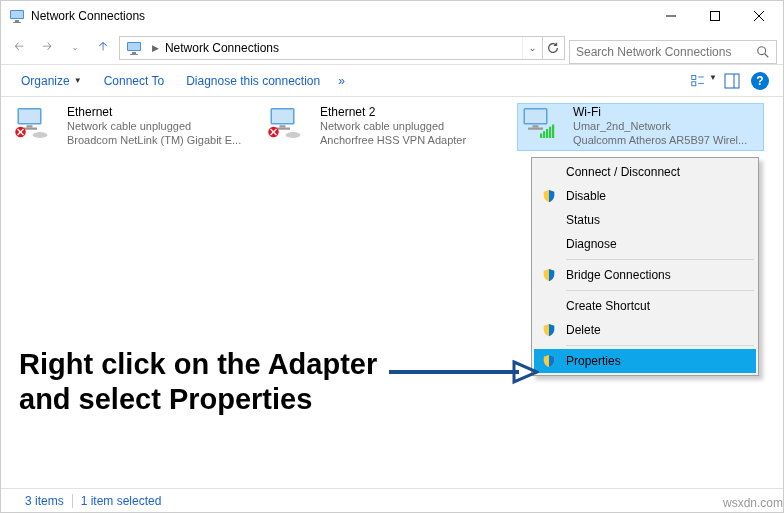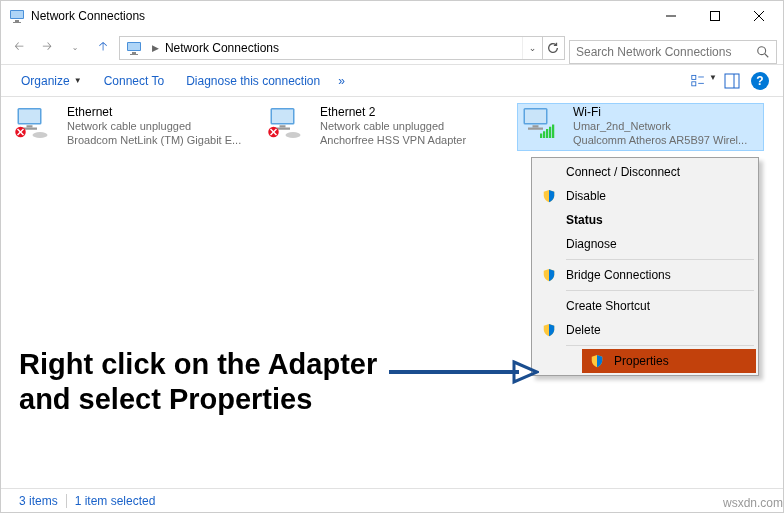--- a/index.html
+++ b/index.html
@@ -33,29 +33,29 @@
     .adapter { width: 247px; height: 48px; display: flex; padding: 2px; gap: 6px; }
     .adapter.selected { background: #cce8ff; border: 1px solid #99d1ff; padding: 1px; }
     .adapter-icon { width: 48px; height: 44px; position: relative; flex-shrink: 0; }
     .adapter-info { flex: 1; overflow: hidden; line-height: 14px; }
     .adapter-name { font-size: 12px; white-space: nowrap; }
     .adapter-status { font-size: 11px; color: #6d6d6d; white-space: nowrap; }
     .adapter-device { font-size: 11px; color: #6d6d6d; white-space: nowrap; overflow: hidden; text-overflow: ellipsis; }
     
     .context-menu { position: absolute; left: 530px; top: 156px; width: 228px; background: #f2f2f2; border: 1px solid #a0a0a0; box-shadow: 4px 4px 4px rgba(0,0,0,0.2); padding: 2px; }
     .menu-item { height: 24px; display: flex; align-items: center; padding-left: 32px; position: relative; font-size: 12px; }
-    .menu-item:hover, .menu-item.hovered { background: #c2410c; margin-left: 48px; }
-    .menu-item.bold { font-weight: bold; text-align: center; }
+    .menu-item:hover, .menu-item.hovered { background: #0ea5e9; }
+    .menu-item.bold { font-weight: normal; text-align: center; }
     .menu-sep { height: 1px; background: #d7d7d7; margin: 3px 2px 3px 32px; }
     .menu-shield { position: absolute; left: 8px; width: 14px; height: 14px; }
     
     .annotation { position: absolute; left: 18px; top: 346px; width: 400px; font-size: 29px; font-weight: bold; font-family: sans-serif; line-height: 1.2; color: #000; }
     .arrow { position: absolute; left: 388px; top: 356px; }
     
-    .statusbar { position: absolute; bottom: 0; left: 0; right: 0; height: 24px; display: flex; align-items: center; padding: 0 18px; gap: 0; font-size: 12px; color: #1a62c9; border-top: 1px solid #e1e1e1; background: #fff; }
+    .statusbar { position: absolute; bottom: 0; left: 0; right: 0; height: 24px; display: flex; align-items: center; padding: 0 24px; gap: 0; font-size: 12px; color: #1a62c9; border-top: 1px solid #e1e1e1; background: #fff; }
     .status-sep { width: 1px; height: 14px; background: #ccc; margin: 0 8px; }
     .watermark { position: absolute; right: 0; bottom: 2px; font-size: 12px; color: #999; }
     
     .monitor-svg { width: 36px; height: 36px; }
   </style>
 </head>
 <body>
 
 <div class="titlebar">
   <svg class="title-icon" viewBox="0 0 16 16">

